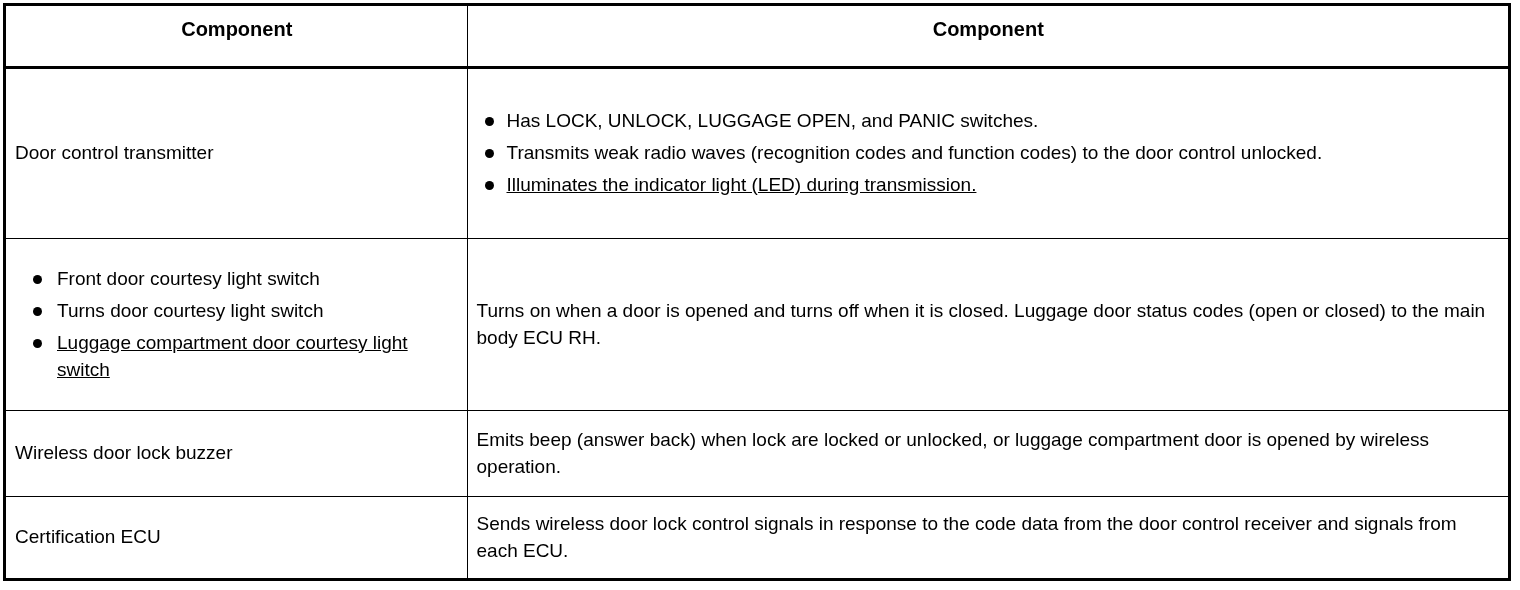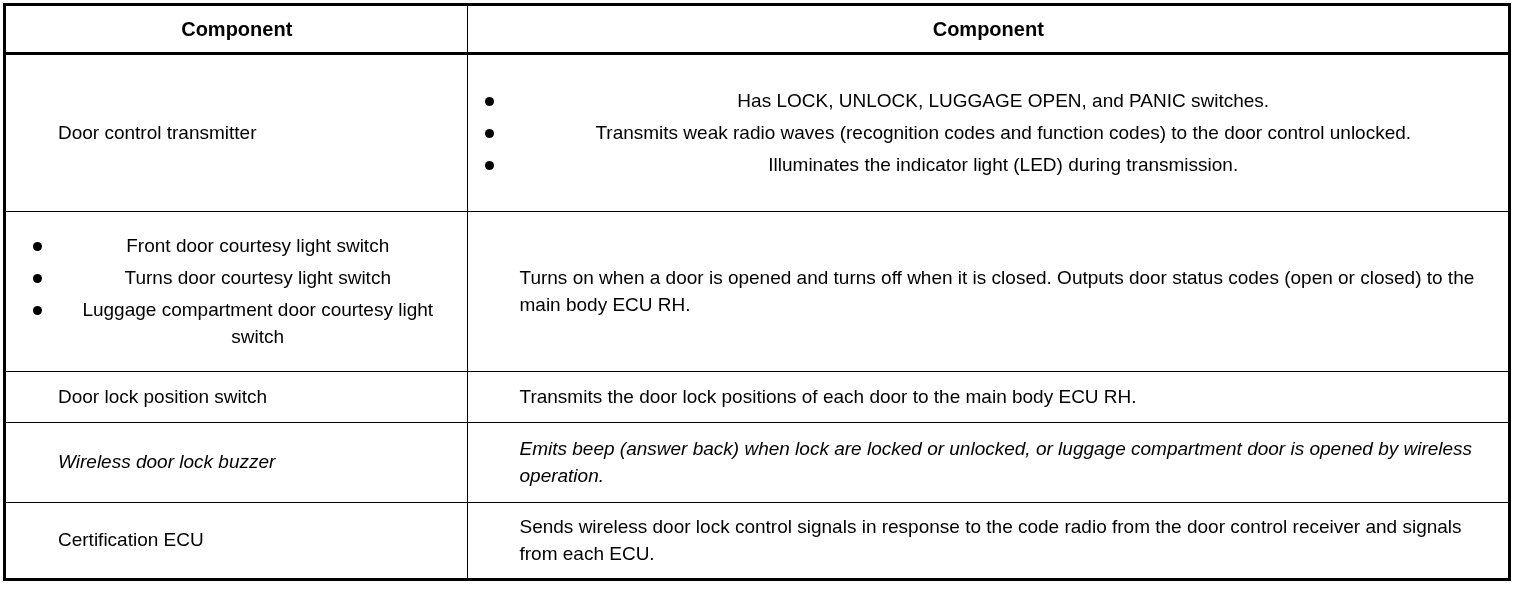--- a/index.html
+++ b/index.html
@@ -46,67 +46,65 @@
     font-weight: normal;
     text-align: left;
   }
 
   table.spec-table thead th {
     text-align: center;
     font-weight: bold;
     font-size: 20px;
     height: 42px;
     padding-top: 2px;
-    padding-bottom: 2px;
+    padding-bottom: 16px;
     border-bottom: 3px solid #000000;
   }
 
   
   table.spec-table thead th:first-child { border-left: none; border-top: none; }
   table.spec-table thead th:last-child  { border-right: none; border-top: none; }
   table.spec-table tbody td:first-child { border-left: none; }
   table.spec-table tbody td:last-child  { border-right: none; }
   table.spec-table tbody tr:last-child td { border-bottom: none; }
 
   .cell-text {
     display: block;
-    margin-left: 43px;
   }
 
   ul.bullets {
     list-style: none;
     margin: 0;
     padding: 0;
   }
   ul.bullets li {
     position: relative;
     padding-left: 30px;
     margin: 0 0 5px 0;
-    text-align: center;
   }
-  ul.bullets li:last-child { margin-bottom: 0; }
+  ul.bullets li:last-child { margin-bottom: 0; text-decoration: underline; }
   ul.bullets li .dot {
     position: absolute;
     left: 8px;
     top: 9px;
     width: 9px;
     height: 9px;
     background: #000000;
     border-radius: 50%;
   }
 
   
   td.component-cell ul.bullets li { padding-left: 42px; }
   td.component-cell ul.bullets li .dot { left: 18px; }
 
   .r1 { height: 139px; }
   .r2 { height: 70px;  }
   .r3 { height: 140px; }
   .r4 { height: 45px;  }
-  .r5 { height: 70px; font-style: italic;  }
+  .r5 { height: 70px;  }
   .r6 { height: 66px;  }
 </style>
 </head>
 <body>
 
 <div class="table-wrap">
   <table class="spec-table">
     <colgroup>
       <col class="col-component">
       <col class="col-function">
@@ -153,46 +151,38 @@
               <span class="dot"></span>
               <span>Turns door courtesy light switch</span>
             </li>
             <li>
               <span class="dot"></span>
               <span>Luggage compartment door courtesy light switch</span>
             </li>
           </ul>
         </td>
         <td class="function-cell">
-          <span class="cell-text">Turns on when a door is opened and turns off when it is closed. Outputs door status codes (open or closed) to the main body ECU RH.</span>
+          <span class="cell-text">Turns on when a door is opened and turns off when it is closed. Luggage door status codes (open or closed) to the main body ECU RH.</span>
         </td>
       </tr>
 
-      <tr class="r4">
-        <td class="component-cell">
-          <span class="cell-text">Door lock position switch</span>
-        </td>
-        <td class="function-cell">
-          <span class="cell-text">Transmits the door lock positions of each door to the main body ECU RH.</span>
-        </td>
-      </tr>
 
       <tr class="r5">
         <td class="component-cell">
           <span class="cell-text">Wireless door lock buzzer</span>
         </td>
         <td class="function-cell">
           <span class="cell-text">Emits beep (answer back) when lock are locked or unlocked, or luggage compartment door is opened by wireless operation.</span>
         </td>
       </tr>
 
       <tr class="r6">
         <td class="component-cell">
           <span class="cell-text">Certification ECU</span>
         </td>
         <td class="function-cell">
-          <span class="cell-text">Sends wireless door lock control signals in response to the code radio from the door control receiver and signals from each ECU.</span>
+          <span class="cell-text">Sends wireless door lock control signals in response to the code data from the door control receiver and signals from each ECU.</span>
         </td>
       </tr>
 
     </tbody>
   </table>
 </div>
 
 </body></html>

